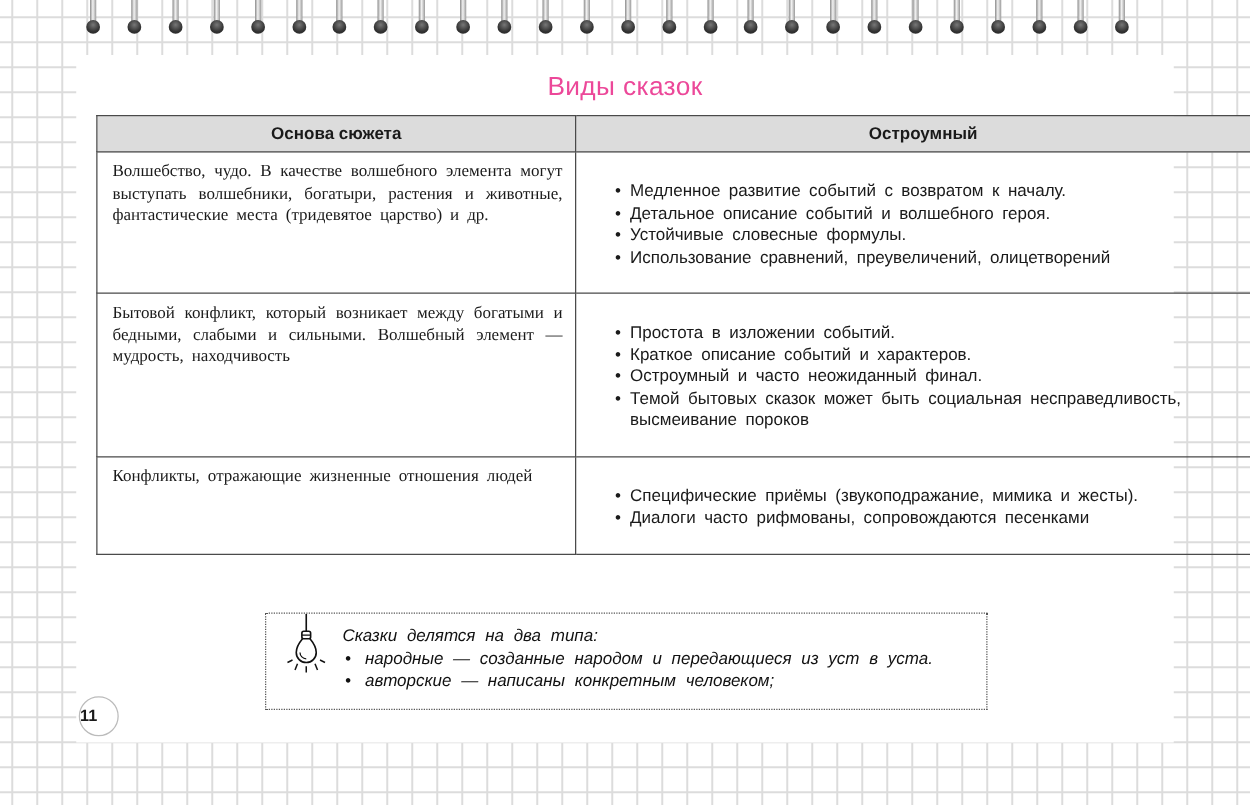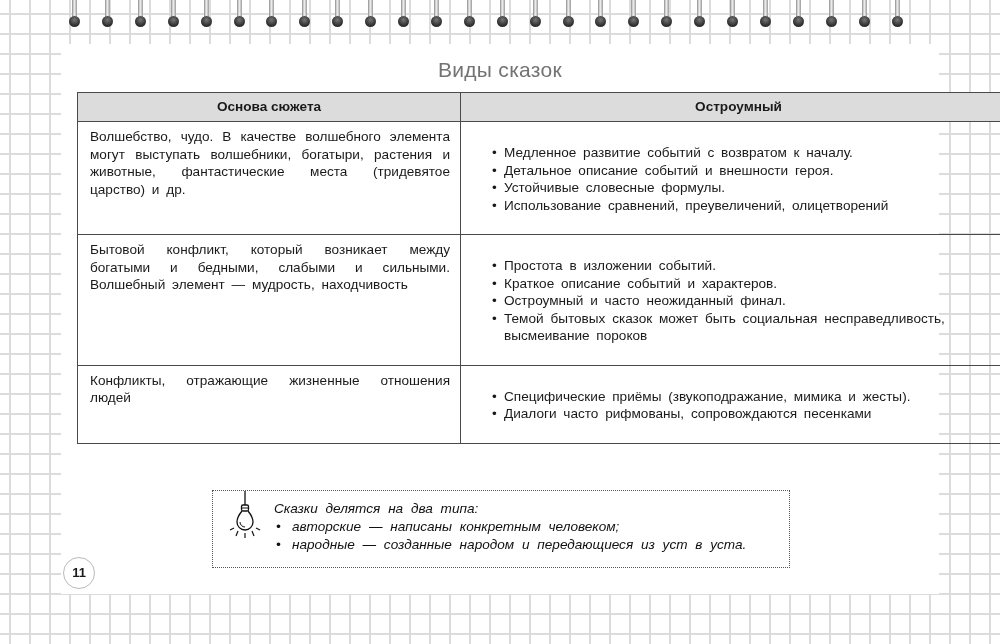--- a/index.html
+++ b/index.html
@@ -24,56 +24,56 @@
     position:absolute; left:3px; top:0; width:5px; height:20px;
     background:linear-gradient(to right,#8a8a8a,#f2f2f2 45%,#9a9a9a);
     border-radius:0 0 2px 2px;
   }
   .ring .hole {
     position:absolute; left:0; top:16px; width:11px; height:11px; border-radius:50%;
     background:radial-gradient(circle at 50% 35%, #777 0, #333 60%, #222 100%);
   }
   .title {
     position:absolute; left:0; top:58px; width:1000px; text-align:center;
-    font-size:21px; letter-spacing:0.3px; color:#737373;
+    font-size:21px; letter-spacing:0.3px; color:#ec4899;
   }
   table.tales {
     position:absolute; left:77px; top:92px; width:940px;
     border-collapse:collapse; font-size:13.6px; line-height:17.5px;
   }
   table.tales td, table.tales th { border:1.5px solid #4a4a4a; }
   table.tales th {
     background:#dcdcdc; font-weight:bold; height:28px; padding:0;
     text-align:center; font-size:13.6px;
   }
   .section td {
     text-align:center; font-weight:bold; height:27px; padding:0 0 1px 0;
   }
   .content td { vertical-align:top; padding:6px 10px 4px 12px; }
-  .content td.left { width:360px; text-align:justify; word-spacing:3px; }
+  .content td.left { width:360px; text-align:justify; word-spacing:3px;font-family:Liberation Serif, serif; }
   .content td.right { padding-left:13px; word-spacing:3px; }
   ul.feats { list-style:none; margin:16px; padding:0; }
   ul.feats li { position:relative; padding-left:14px; }
   ul.feats li::before { content:"•"; position:absolute; left:2px; top:0; }
   .note {
     position:absolute; left:212px; top:490px; width:576px; height:76px;
     border:1.5px dotted #555;
   }
   .bulb { position:absolute; left:15px; top:0; width:34px; height:60px; }
   .note-text {
     position:absolute; left:61px; top:9px; font-size:13.6px; line-height:18px;
     word-spacing:4px; color:#111;font-style:italic;
   }
   .note-text ul { list-style:none; margin:0; padding:0; }
   .note-text li { position:relative; padding-left:18px; }
   .note-text li::before { content:"•"; position:absolute; left:2px; }
   .pagenum {
     position:absolute; left:63px; top:557px; width:30px; height:30px;
     border:1px solid #bbb; border-radius:50%; background:#fff;
-    text-align:center; line-height:30px; font-weight:bold; font-size:13px;
+    line-height:30px; font-weight:bold; font-size:13px;
   }
 </style>
 </head>
 <body>
 
 <div class="rings" id="rings">
     <div class="ring" style="left: 69px;">
       <div class="wire"></div>
       <div class="hole"></div>
     </div>
@@ -188,21 +188,21 @@
       <tr>
     <th style="width:381px">Основа сюжета</th>
     <th>Остроумный</th>
   </tr>
 
   <tr class="content">
     <td class="left">Волшебство, чудо. В качестве волшебного элемента могут выступать волшебники, богатыри, растения и животные, фантастические места (тридевятое царство) и др.</td>
     <td class="right">
       <ul class="feats">
         <li>Медленное развитие событий с возвратом к началу.</li>
-        <li>Детальное описание событий и внешности героя.</li>
+        <li>Детальное описание событий и волшебного героя.</li>
         <li>Устойчивые словесные формулы.</li>
         <li>Использование сравнений, преувеличений, олицетворений</li>
       </ul>
     </td>
   </tr>
 
   <tr class="content">
     <td class="left">Бытовой конфликт, который возникает между богатыми и бедными, слабыми и сильными. Волшебный элемент — мудрость, находчивость</td>
     <td class="right">
       <ul class="feats">
@@ -235,19 +235,19 @@
     <path d="M12 31 A5 5 0 0 0 17 36" fill="none" stroke="#111" stroke-width="1"></path>
     <line x1="17" y1="42" x2="17" y2="47" stroke="#111" stroke-width="1.2"></line>
     <line x1="10" y1="40" x2="8" y2="45" stroke="#111" stroke-width="1.2"></line>
     <line x1="24" y1="40" x2="26" y2="45" stroke="#111" stroke-width="1.2"></line>
     <line x1="6" y1="37" x2="2" y2="39" stroke="#111" stroke-width="1.2"></line>
     <line x1="28" y1="37" x2="32" y2="39" stroke="#111" stroke-width="1.2"></line>
   </svg>
   <div class="note-text">
     <div>Сказки делятся на два типа:</div>
     <ul>
+      <li>народные — созданные народом и передающиеся из уст в уста.</li>
       <li>авторские — написаны конкретным человеком;</li>
-      <li>народные — созданные народом и передающиеся из уст в уста.</li>
     </ul>
   </div>
 </div>
 
 <div class="pagenum">11</div>
 
 </body></html>

